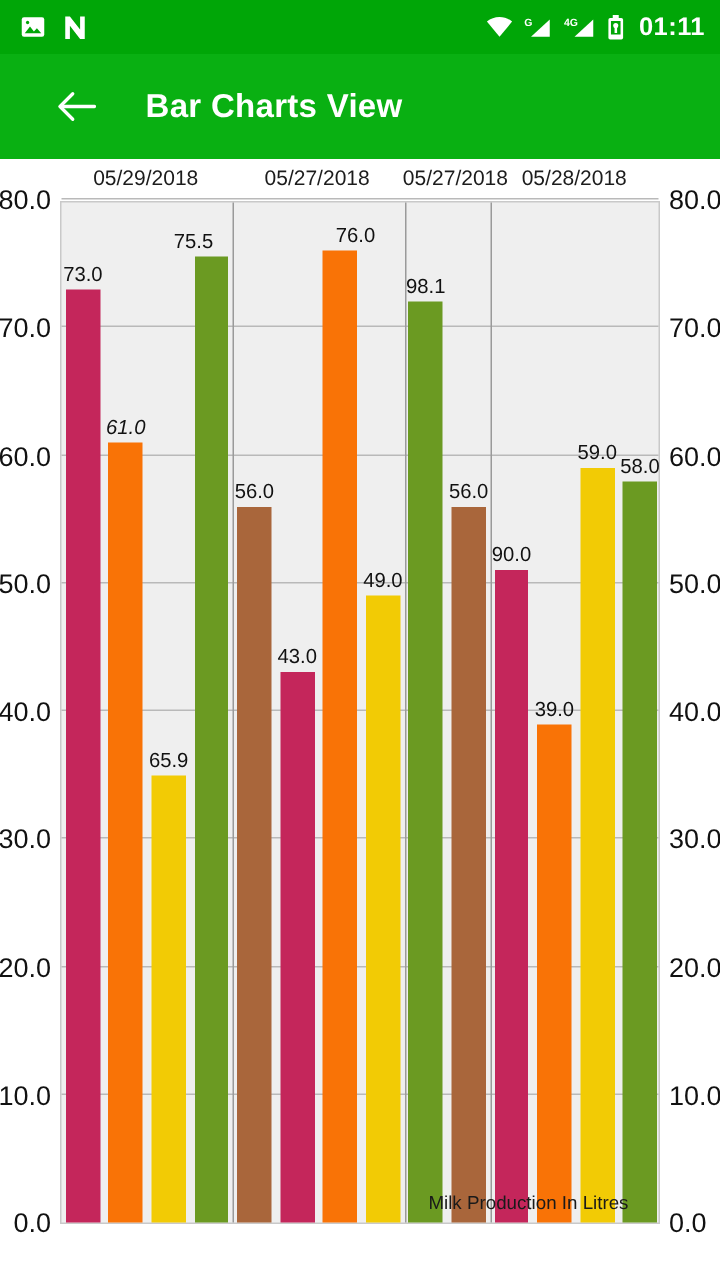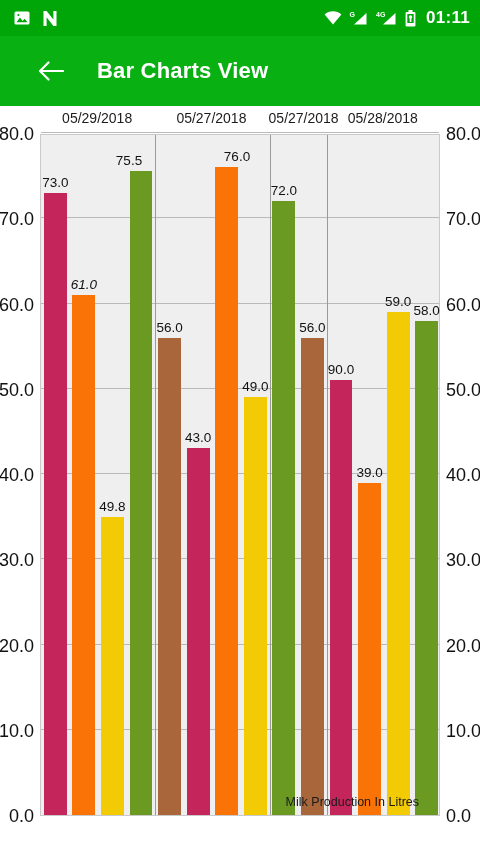--- a/index.html
+++ b/index.html
@@ -193,33 +193,33 @@
         <div class="gridline-h" style="bottom: 341px;"></div>
         <div class="gridline-h" style="bottom: 426.25px;"></div>
         <div class="gridline-h" style="bottom: 511.5px;"></div>
         <div class="gridline-h" style="bottom: 596.75px;"></div>
         <div class="gridline-h" style="bottom: 682px;"></div>
         <div class="bar" title="73.0" style="left: 2.85714px; width: 22.8571px; height: 622.325px; background: rgb(196, 38, 91);"></div>
         <div class="bar-label" style="left: 14.2857px; bottom: 625.325px;">73.0</div>
         <div class="bar" title="61.0" style="left: 31.4286px; width: 22.8571px; height: 520.025px; background: rgb(249, 115, 6);"></div>
         <div class="bar-label" style="left: 42.8571px; bottom: 523.025px; font-style: italic;">61.0</div>
         <div class="bar" title="35.0" style="left: 60px; width: 22.8571px; height: 298.375px; background: rgb(242, 203, 5);"></div>
-        <div class="bar-label" style="left: 71.4286px; bottom: 301.375px;">49.8</div>
+        <div class="bar-label" style="left: 71.4286px; bottom: 301.375px;">65.9</div>
         <div class="bar" title="75.5" style="left: 88.5714px; width: 22.8571px; height: 643.637px; background: rgb(107, 154, 34);"></div>
         <div class="bar-label" style="left: 88px; bottom: 646.637px;">75.5</div>
         <div class="bar" title="56.0" style="left: 117.143px; width: 22.8571px; height: 477.4px; background: rgb(169, 102, 59);"></div>
         <div class="bar-label" style="left: 128.571px; bottom: 480.4px;">56.0</div>
         <div class="bar" title="43.0" style="left: 145.714px; width: 22.8571px; height: 366.575px; background: rgb(196, 38, 91);"></div>
         <div class="bar-label" style="left: 157.143px; bottom: 369.575px;">43.0</div>
         <div class="bar" title="76.0" style="left: 174.286px; width: 22.8571px; height: 647.9px; background: rgb(249, 115, 6);"></div>
         <div class="bar-label" style="left: 196px; bottom: 650.9px;">76.0</div>
         <div class="bar" title="49.0" style="left: 202.857px; width: 22.8571px; height: 417.725px; background: rgb(242, 203, 5);"></div>
         <div class="bar-label" style="left: 214.286px; bottom: 420.725px;">49.0</div>
         <div class="bar" title="72.0" style="left: 231.429px; width: 22.8571px; height: 613.8px; background: rgb(107, 154, 34);"></div>
-        <div class="bar-label" style="left: 242.857px; bottom: 616.8px;">72.0</div>
+        <div class="bar-label" style="left: 242.857px; bottom: 616.8px;">98.1</div>
         <div class="bar" title="56.0" style="left: 260px; width: 22.8571px; height: 477.4px; background: rgb(169, 102, 59);"></div>
         <div class="bar-label" style="left: 271.429px; bottom: 480.4px;">56.0</div>
         <div class="bar" title="51.0" style="left: 288.571px; width: 22.8571px; height: 434.775px; background: rgb(196, 38, 91);"></div>
         <div class="bar-label" style="left: 300px; bottom: 437.775px;">90.0</div>
         <div class="bar" title="39.0" style="left: 317.143px; width: 22.8571px; height: 332.475px; background: rgb(249, 115, 6);"></div>
         <div class="bar-label" style="left: 328.571px; bottom: 335.475px;">39.0</div>
         <div class="bar" title="59.0" style="left: 345.714px; width: 22.8571px; height: 502.975px; background: rgb(242, 203, 5);"></div>
         <div class="bar-label" style="left: 357.143px; bottom: 505.975px;">59.0</div>
         <div class="bar" title="58.0" style="left: 374.286px; width: 22.8571px; height: 494.45px; background: rgb(107, 154, 34);"></div>
         <div class="bar-label" style="left: 385.714px; bottom: 497.45px;">58.0</div>

